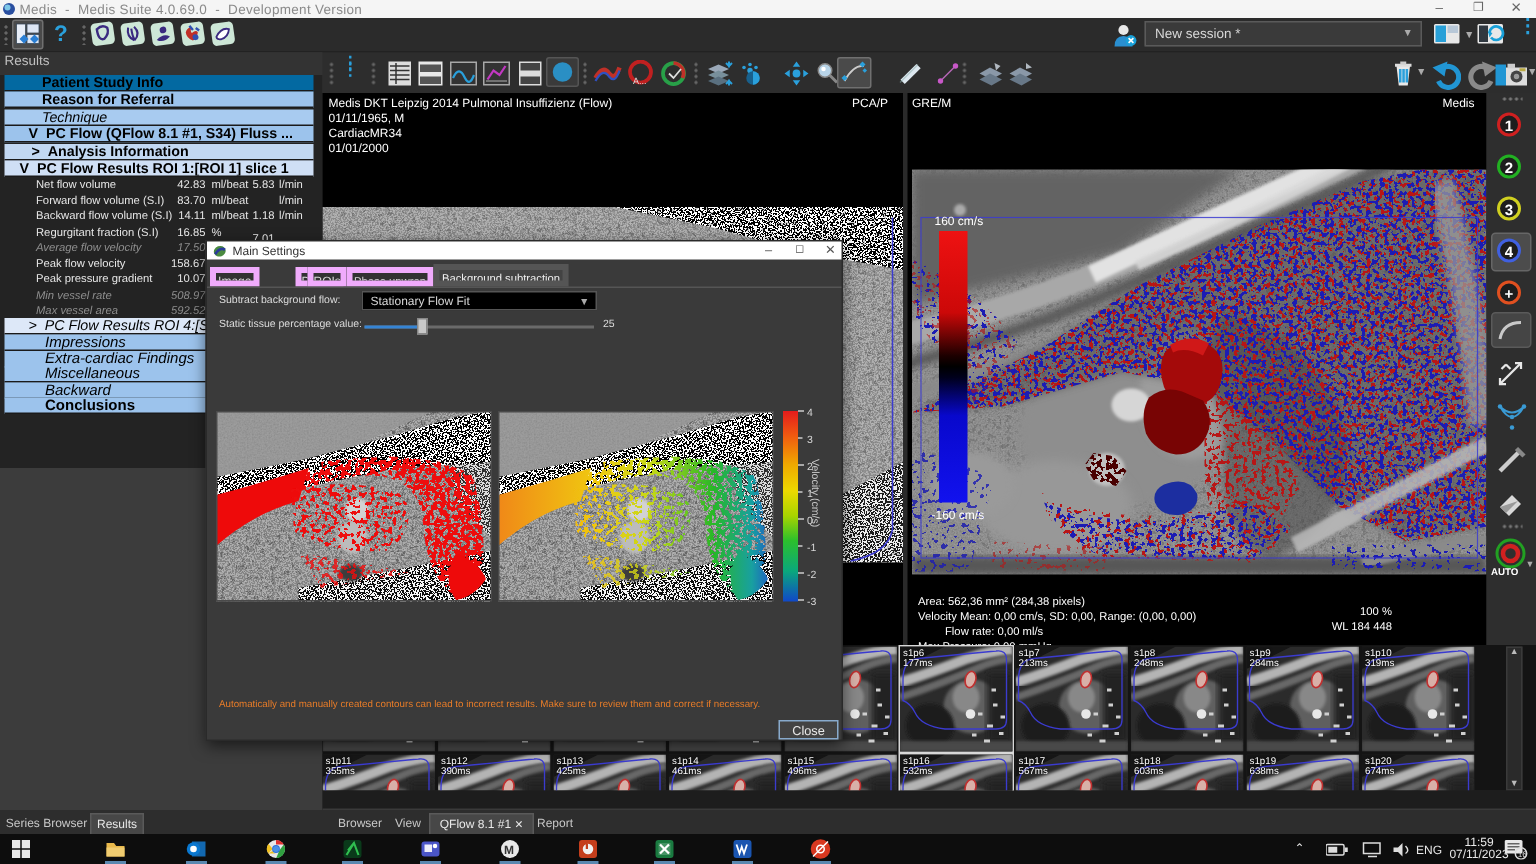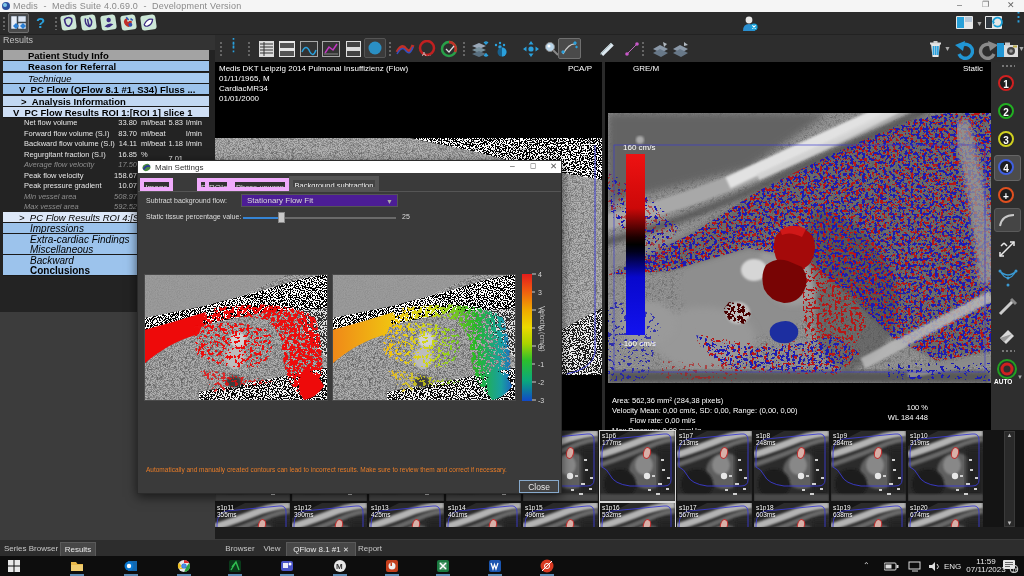--- a/index.html
+++ b/index.html
@@ -211,52 +211,56 @@
         </svg></div>
   <div class="abs appicon" style="left:141px;top:3px;width:15px;height:15px;"><svg width="15" height="15">
           <path d="M3 9 q4 -6 9 -4 q-1 5 -6 6 q-3 0 -3 -2z" fill="#fff" stroke="#3a2a80" stroke-width="1.2"></path>
         </svg></div>
   <svg class="abs" style="left:741px;top:3px" width="18" height="17">
         <circle cx="8" cy="5" r="3.4" fill="#e8e8e8"></circle>
         <path d="M2 16 q0 -7 6 -7 q6 0 6 7z" fill="#2a8fd0"></path>
         <circle cx="13" cy="12" r="3.6" fill="#18a0d8"></circle>
         <path d="M11.4 10.4 l3.2 3.2 M14.6 10.4 l-3.2 3.2" stroke="#fff" stroke-width="1.1"></path>
       </svg>
+  <div class="abs" style="left:763px;top:2px;width:185px;height:17px;background:#3a3a3a;border:1px solid #5a5a5a;color:#d8d8d8;font-size:9px;line-height:15px;">
+    <span style="padding-left:6px;">New session *</span>
+    <span style="position:absolute;right:5px;top:0;color:#aaa;font-size:7px;">▼</span>
+  </div>
   <svg class="abs" style="left:955px;top:2px" width="20" height="18">
         <rect x="1" y="2" width="17" height="13" rx="1" fill="#e8e8e8"></rect>
         <rect x="2" y="3" width="7" height="11" fill="#28a0d8"></rect>
         <rect x="10" y="3" width="7" height="5" fill="#b8c8d8"></rect>
       </svg>
   <div class="abs" style="left:976px;top:8px;color:#aaa;font-size:7px;">▼</div>
   <svg class="abs" style="left:984px;top:2px" width="20" height="18">
         <rect x="1" y="2" width="17" height="13" rx="1" fill="#e8e8e8"></rect>
         <rect x="2" y="3" width="6" height="11" fill="#303840"></rect>
         <path d="M9 8 a4.5 4.5 0 1 1 1 3" fill="none" stroke="#18a0d8" stroke-width="1.8"></path>
         <path d="M8 7 l3 1 -2 3z" fill="#18a0d8"></path>
       </svg>
   <div class="abs" style="left:1012px;top:1px;color:#2aa0dc;font-size:13px;font-weight:bold;line-height:7px;">⋮</div>
 </div>
 
 <div class="abs" id="respanel">
   <div class="abs" id="reshead">Results</div>
   <div class="abs" id="restable">
-        <div class="rrow" style="top: 0px; background: #a3a3a3; padding-left: 25px;"><b>Patient Study Info</b></div>
+        <div class="rrow" style="top: 0px; background: #0369a1; padding-left: 25px;"><b>Patient Study Info</b></div>
         <div class="rrow" style="top: 11.4px; background: rgb(156, 195, 236); padding-left: 25px;"><b>Reason for Referral</b></div>
         <div class="rrow" style="top: 22.8px; background: rgb(168, 203, 240); padding-left: 25px;"><i>Technique</i></div>
         <div class="rrow" style="top: 34.2px; background: rgb(156, 195, 236); padding-left: 16px;"><b>V&nbsp;&nbsp;PC Flow (QFlow 8.1 #1, S34) Fluss ...</b></div>
         <div class="rrow" style="top: 45.6px; background: rgb(194, 216, 242); padding-left: 18px; font-size: 9.5px;"><b>&gt;&nbsp;&nbsp;Analysis Information</b></div>
         <div class="rrow" style="top: 57px; background: rgb(207, 223, 245); padding-left: 10px; font-size: 9.5px;"><b>V&nbsp;&nbsp;PC Flow Results ROI 1:[ROI 1] slice 1</b></div>
-        <div class="drow" style="top: 68.4px;"><span style="padding-left:21px;">Net flow volume</span><span class="dval" style="left:106px;width:28px;">33.80</span><span class="dval" style="left:138px;width:36px;text-align:left;">ml/beat</span><span class="dval" style="left:158px;width:22px;">5.83</span><span class="dval" style="left:183px;width:24px;text-align:left;">l/min</span></div>
+        <div class="drow" style="top: 68.4px;"><span style="padding-left:21px;">Net flow volume</span><span class="dval" style="left:106px;width:28px;">42.83</span><span class="dval" style="left:138px;width:36px;text-align:left;">ml/beat</span><span class="dval" style="left:158px;width:22px;">5.83</span><span class="dval" style="left:183px;width:24px;text-align:left;">l/min</span></div>
         <div class="drow" style="top: 78.85px;"><span style="padding-left:21px;margin-top:20px;">Forward flow volume (S.I)</span><span class="dval" style="left:106px;width:28px;">83.70</span><span class="dval" style="left:138px;width:36px;text-align:left;">ml/beat</span><span class="dval" style="left:158px;width:22px;margin-top:25px;">7.01</span><span class="dval" style="left:183px;width:24px;text-align:left;">l/min</span></div>
         <div class="drow" style="top: 89.3px;"><span style="padding-left:21px;">Backward flow volume (S.I)</span><span class="dval" style="left:106px;width:28px;">14.11</span><span class="dval" style="left:138px;width:36px;text-align:left;">ml/beat</span><span class="dval" style="left:158px;width:22px;">1.18</span><span class="dval" style="left:183px;width:24px;text-align:left;">l/min</span></div>
         <div class="drow" style="top: 99.75px;"><span style="padding-left:21px;">Regurgitant fraction (S.I)</span><span class="dval" style="left:106px;width:28px;">16.85</span><span class="dval" style="left:138px;width:36px;text-align:left;">%</span><span class="dval" style="left:158px;width:22px;"></span><span class="dval" style="left:183px;width:24px;text-align:left;"></span></div>
         <div class="drow" style="top: 110.2px;"><i style="padding-left:21px;display:inline-block;">Average flow velocity</i><i class="dval" style="left:106px;width:28px;">17.50</i><span class="dval" style="left:138px;width:36px;text-align:left;"></span><span class="dval" style="left:158px;width:22px;"></span><span class="dval" style="left:183px;width:24px;text-align:left;"></span></div>
         <div class="drow" style="top: 120.65px;"><span style="padding-left:21px;">Peak flow velocity</span><span class="dval" style="left:106px;width:28px;">158.67</span><span class="dval" style="left:138px;width:36px;text-align:left;"></span><span class="dval" style="left:158px;width:22px;"></span><span class="dval" style="left:183px;width:24px;text-align:left;"></span></div>
         <div class="drow" style="top: 131.1px;"><span style="padding-left:21px;">Peak pressure gradient</span><span class="dval" style="left:106px;width:28px;">10.07</span><span class="dval" style="left:138px;width:36px;text-align:left;"></span><span class="dval" style="left:158px;width:22px;"></span><span class="dval" style="left:183px;width:24px;text-align:left;"></span></div>
-        <div class="drow" style="top: 141.55px;"><i style="padding-left:21px;display:inline-block;">Min vessel area</i><i class="dval" style="left:106px;width:28px;">508.97</i><span class="dval" style="left:138px;width:36px;text-align:left;"></span><span class="dval" style="left:158px;width:22px;"></span><span class="dval" style="left:183px;width:24px;text-align:left;"></span></div>
+        <div class="drow" style="top: 141.55px;"><i style="padding-left:21px;display:inline-block;">Min vessel rate</i><i class="dval" style="left:106px;width:28px;">508.97</i><span class="dval" style="left:138px;width:36px;text-align:left;"></span><span class="dval" style="left:158px;width:22px;"></span><span class="dval" style="left:183px;width:24px;text-align:left;"></span></div>
         <div class="drow" style="top: 152px;"><i style="padding-left:21px;display:inline-block;">Max vessel area</i><i class="dval" style="left:106px;width:28px;">592.52</i><span class="dval" style="left:138px;width:36px;text-align:left;"></span><span class="dval" style="left:158px;width:22px;"></span><span class="dval" style="left:183px;width:24px;text-align:left;"></span></div>
         <div class="rrow" style="top: 162.45px; background: rgb(221, 232, 248); padding-left: 16px; font-size: 9.5px;"><i>&gt;&nbsp;&nbsp;PC Flow Results ROI 4:[SFF Contour</i></div>
         <div class="rrow" style="top: 173.05px; background: rgb(156, 195, 236); padding-left: 27px; font-size: 10px;"><i>Impressions</i></div>
         <div class="rrow" style="top: 183.65px; background: rgb(156, 195, 236); padding-left: 27px; font-size: 10px;"><i>Extra-cardiac Findings</i></div>
         <div class="rrow" style="top: 194.25px; background: rgb(156, 195, 236); padding-left: 27px; font-size: 10px;"><i>Miscellaneous</i></div>
         <div class="rrow" style="top: 204.85px; background: rgb(156, 195, 236); padding-left: 27px; font-size: 10px;"><i>Backward</i></div>
         <div class="rrow" style="top: 215.45px; background: rgb(156, 195, 236); padding-left: 27px; font-size: 10px;"><b>Conclusions</b></div>
       </div>
 </div>
 
@@ -434,22 +438,22 @@
     <rect width="387" height="237" fill="#888" filter="url(#grain)"></rect>
     <path d="M195 0 L387 0 L387 42 L320 30 L262 14 Z" fill="#888" filter="url(#sp)"></path>
     <path d="M310 237 L340 195 L387 170 L387 237 Z" fill="#888" filter="url(#sp)" opacity="0.8"></path>
     <rect width="387" height="237" fill="#4a4a4a" filter="url(#d15a)" opacity="0.3"></rect>
     <rect width="387" height="237" fill="#555" filter="url(#sp)" opacity="0.12"></rect>
     <path d="M380 7 V215 Q377 231 352 236" fill="none" stroke="#3b3bd0" stroke-width="1"></path>
   </svg>
 </div>
 
 <div class="abs" id="vpR">
-  <div class="ovtext" style="left:3px;top:2px;margin-left:25px;">GRE/M</div>
-  <div class="ovtext" style="right:8px;top:2px;">Static</div>
+  <div class="ovtext" style="left:3px;top:2px;">GRE/M</div>
+  <div class="ovtext" style="right:8px;top:2px;">Medis</div>
   <svg class="abs" style="left:3px;top:51px" width="383" height="270" viewBox="0 0 383 270">
     <rect width="383" height="270" fill="#6e6e6e"></rect>
     <rect width="383" height="270" fill="#666" filter="url(#grain)"></rect>
     <rect width="383" height="270" fill="#3a3a3a" filter="url(#d15b)" opacity="0.22"></rect>
     <path d="M0 0 H220 L140 55 L0 90 Z" fill="#646464" filter="url(#blur3)"></path>
     <circle cx="32" cy="27" r="4" fill="#aaa" filter="url(#blur1)"></circle>
 
     <path d="M-5 130 Q90 105 180 60 Q260 24 320 -4" fill="none" stroke="#585858" stroke-width="7" filter="url(#blur2)"></path>
 
     <path d="M-5 150 Q100 122 200 72 Q280 36 345 10" fill="none" stroke="#8a8a8a" stroke-width="8" filter="url(#blur2)"></path>
@@ -1221,21 +1225,21 @@
     <span style="position:absolute;left:392px;top:0px;color:#555;font-size:7.5px;">◻</span>
     <span style="position:absolute;left:412px;top:0px;color:#555;">✕</span>
   </div>
   <div class="dtab" style="left:2px;width:33px;"><u>I</u>mage</div>
   <div class="dtab" style="left:34px;width:32px;margin-left:25px;"><u>D</u>isplay</div>
   <div class="dtab" style="left:67px;width:26px;text-align:right;"><u>RO</u>Is</div>
   <div class="dtab" style="left:93px;width:58px;font-size:7.5px;"><u>P</u>hase unwrap</div>
   <div class="dtab act" style="left:151px;width:90px;font-size:7.5px;"><u>B</u>ackground subtraction</div>
   <div style="position:absolute;left:0;top:30px;width:423px;height:1px;background:#555;"></div>
   <div class="dlbl" style="left:8px;top:36px;">Subtract background flow:</div>
-  <div style="position:absolute;left:103px;top:33px;width:157px;height:13px;background:#4c1d95;border:1px solid #555;color:#d8d8d8;font-size:8px;line-height:11px;">
+  <div style="position:absolute;left:103px;top:33px;width:157px;height:13px;background:#000000;border:1px solid #555;color:#d8d8d8;font-size:8px;line-height:11px;">
     <span style="padding-left:5px;">Stationary Flow Fit</span>
     <span style="position:absolute;right:4px;top:1px;color:#aaa;font-size:7px;">▼</span>
   </div>
   <div class="dlbl" style="left:8px;top:52px;">Static tissue percentage value:</div>
   <div style="position:absolute;left:105px;top:56px;width:153px;height:2px;background:#6a6a6a;"></div>
   <div style="position:absolute;left:105px;top:56px;width:36px;height:2px;background:#3584d4;"></div>
   <div style="position:absolute;left:140px;top:51px;width:7px;height:11px;background:#c8c8c8;border:1px solid #888;"></div>
   <div class="dlbl" style="left:264px;top:52px;">25</div>
 
   <svg class="abs" style="left:6px;top:113px" width="184" height="127" viewBox="0 0 184 127">

